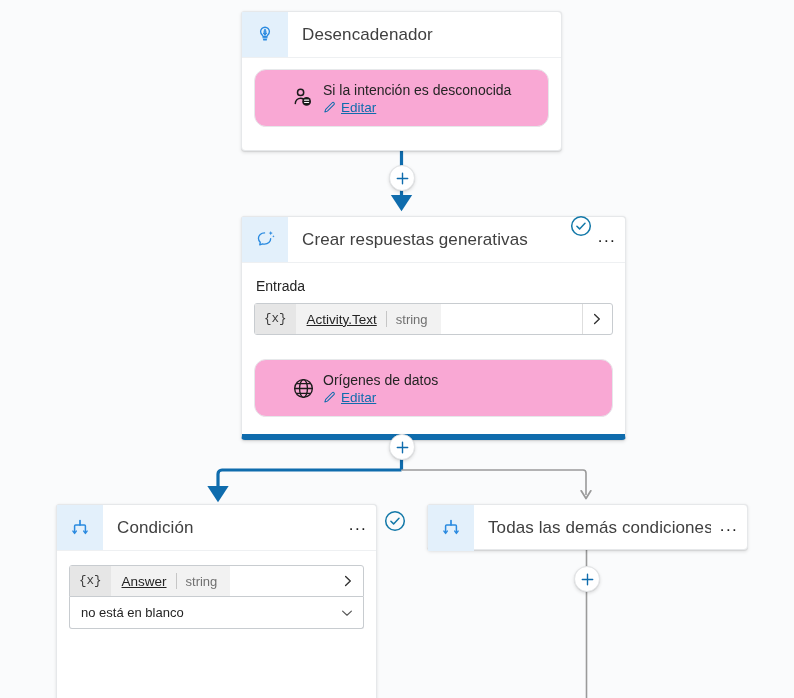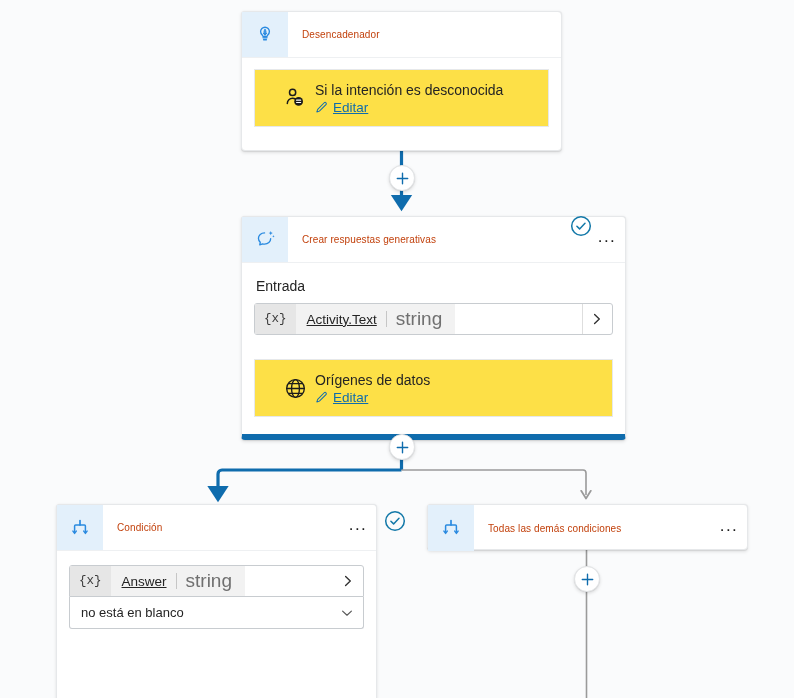--- a/index.html
+++ b/index.html
@@ -54,22 +54,22 @@
     background: #e3f0fb;
     display: flex;
     align-items: center;
     justify-content: center;
   }
   .head-title {
     flex: 1 1 auto;
     display: flex;
     align-items: center;
     padding-left: 14px;
-    font-size: 10px;
-    color: #c2410c;
+    font-size: 17px;
+    color: #404040;
     letter-spacing: 0.1px;
     white-space: nowrap;
     overflow: hidden;
   }
   .head-more {
     flex: 0 0 auto;
     width: 36px;
     display: flex;
     align-items: center;
     justify-content: center;
@@ -82,23 +82,23 @@
     padding-bottom: 6px;
   }
   .node-body {
     padding: 12px;
   }
   
   .subcard {
     display: flex;
     align-items: center;
     border: 1px solid #e6e8ea;
-    border-radius: 0;
-    background: #fde047;
-    padding: 11px 20px;
+    border-radius: 12px;
+    background: #f9a8d4;
+    padding: 11px 28px;
     box-sizing: border-box;
   }
   .subcard-icon {
     flex: 0 0 40px;
     display: flex;
     align-items: center;
     justify-content: center;
   }
   .subcard-text { display: flex; flex-direction: column; gap: 2px; }
   .subcard-title { font-size: 14px; color: #242424; }
@@ -158,21 +158,21 @@
   .var-sep {
     align-self: center;
     width: 1px;
     height: 16px;
     background: #c6c6c6;
   }
   .var-type {
     display: flex;
     align-items: center;
     padding: 0 13px 0 9px;
-    font-size: 19px;
+    font-size: 13px;
     color: #707070;
   }
   .var-spacer { flex: 1 1 auto; }
   .var-chevron {
     display: flex;
     align-items: center;
     padding: 0 9px 0 8px;
     border-left: 1px solid #dedede;
     color: #333;
   }

